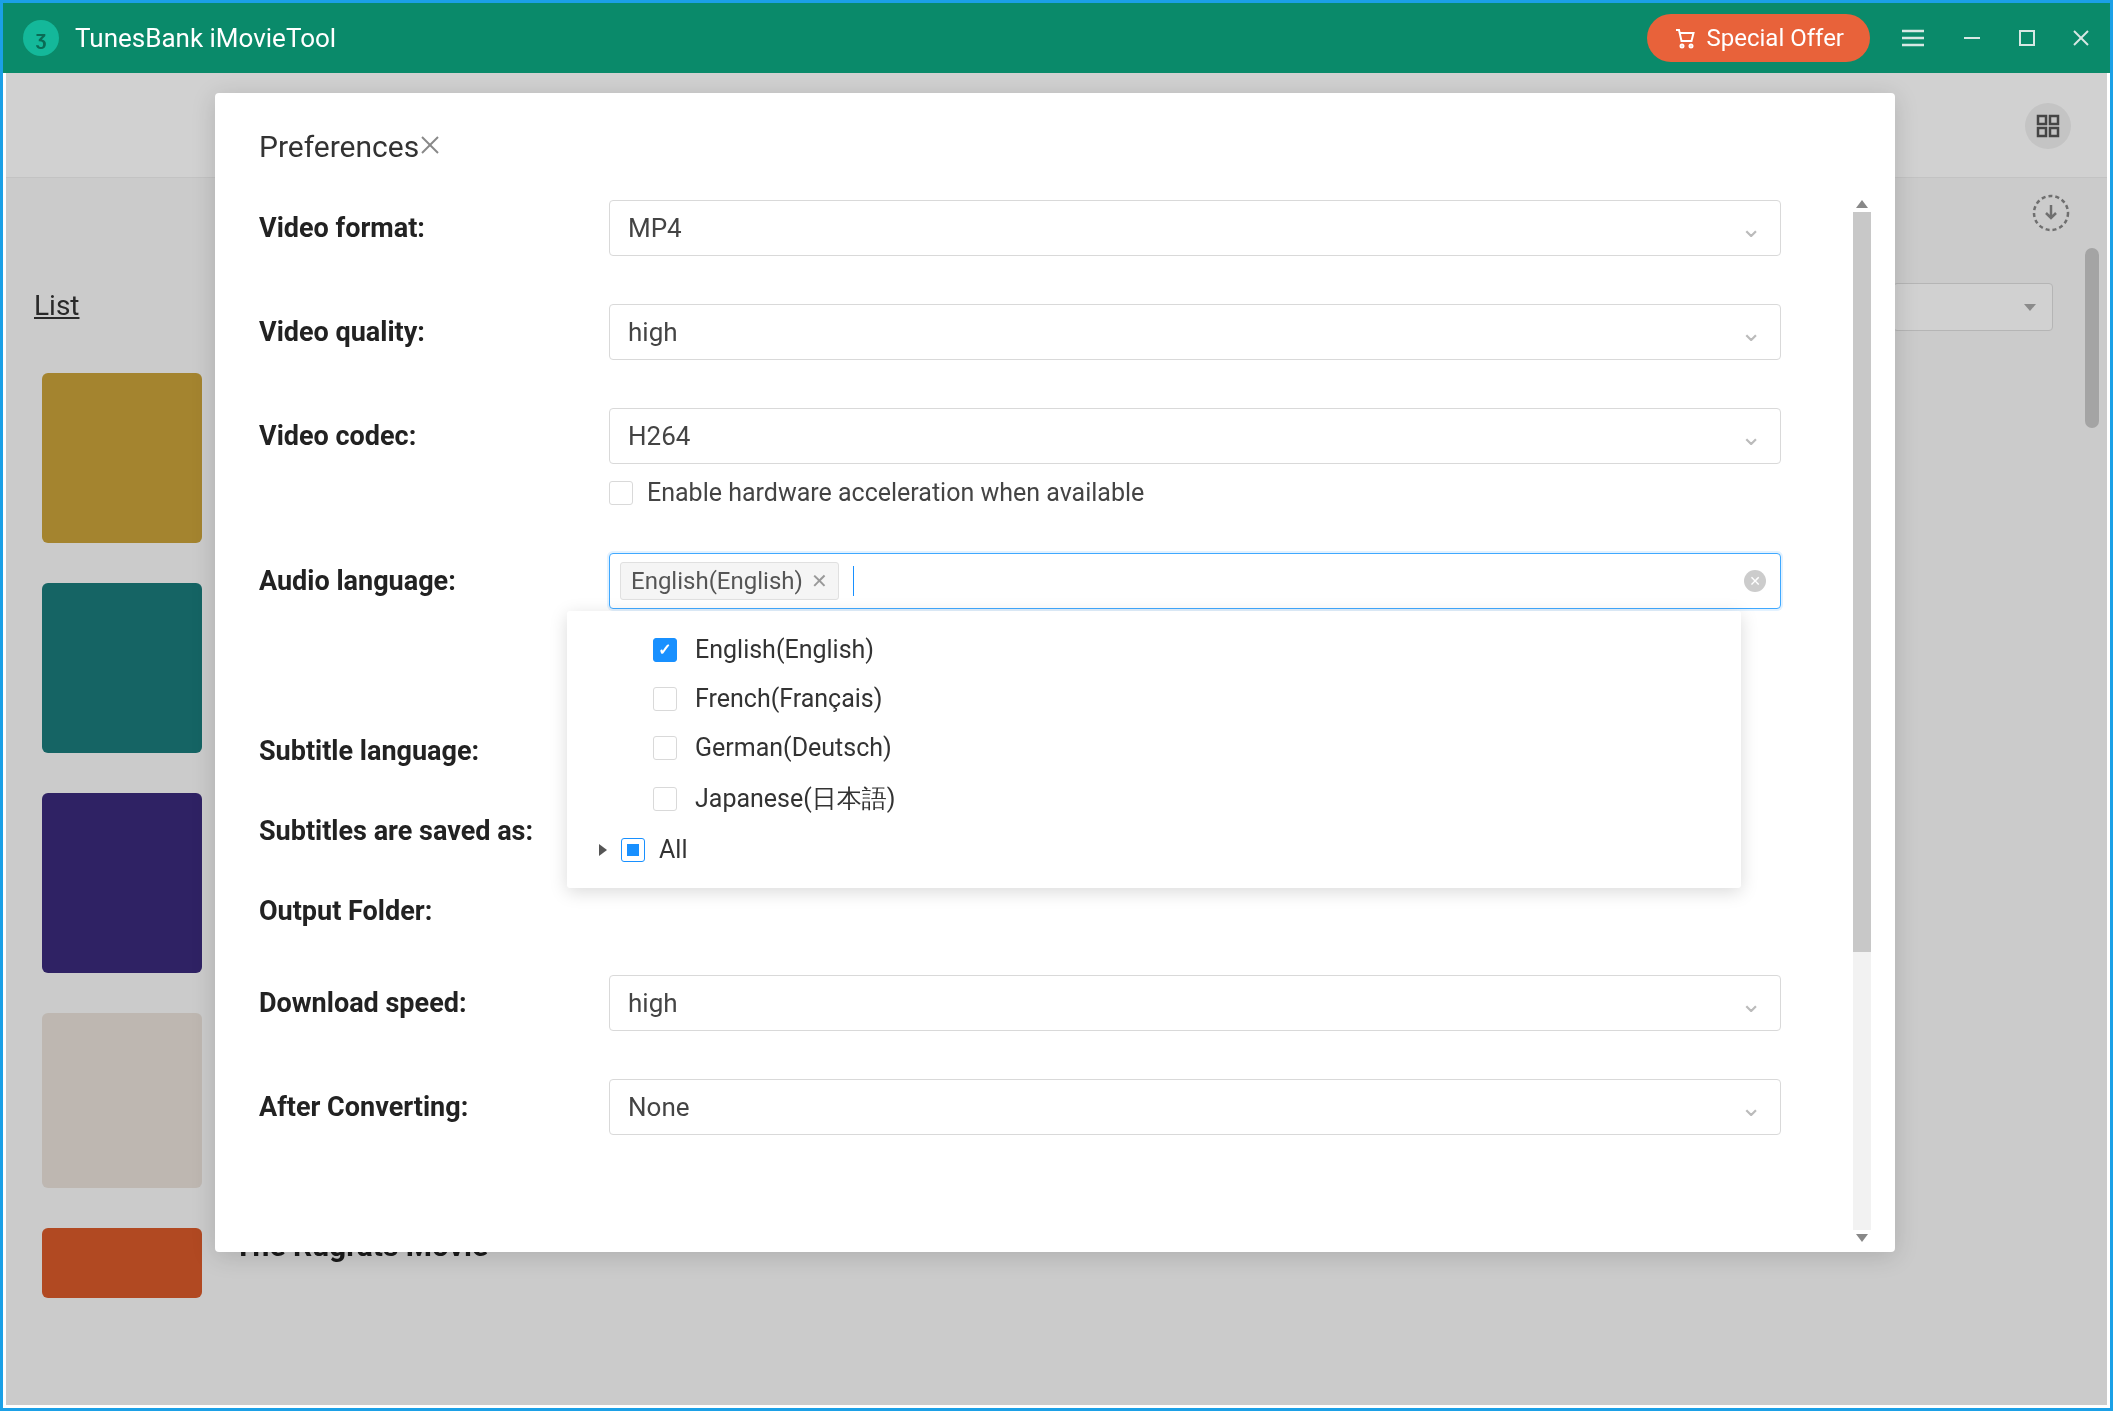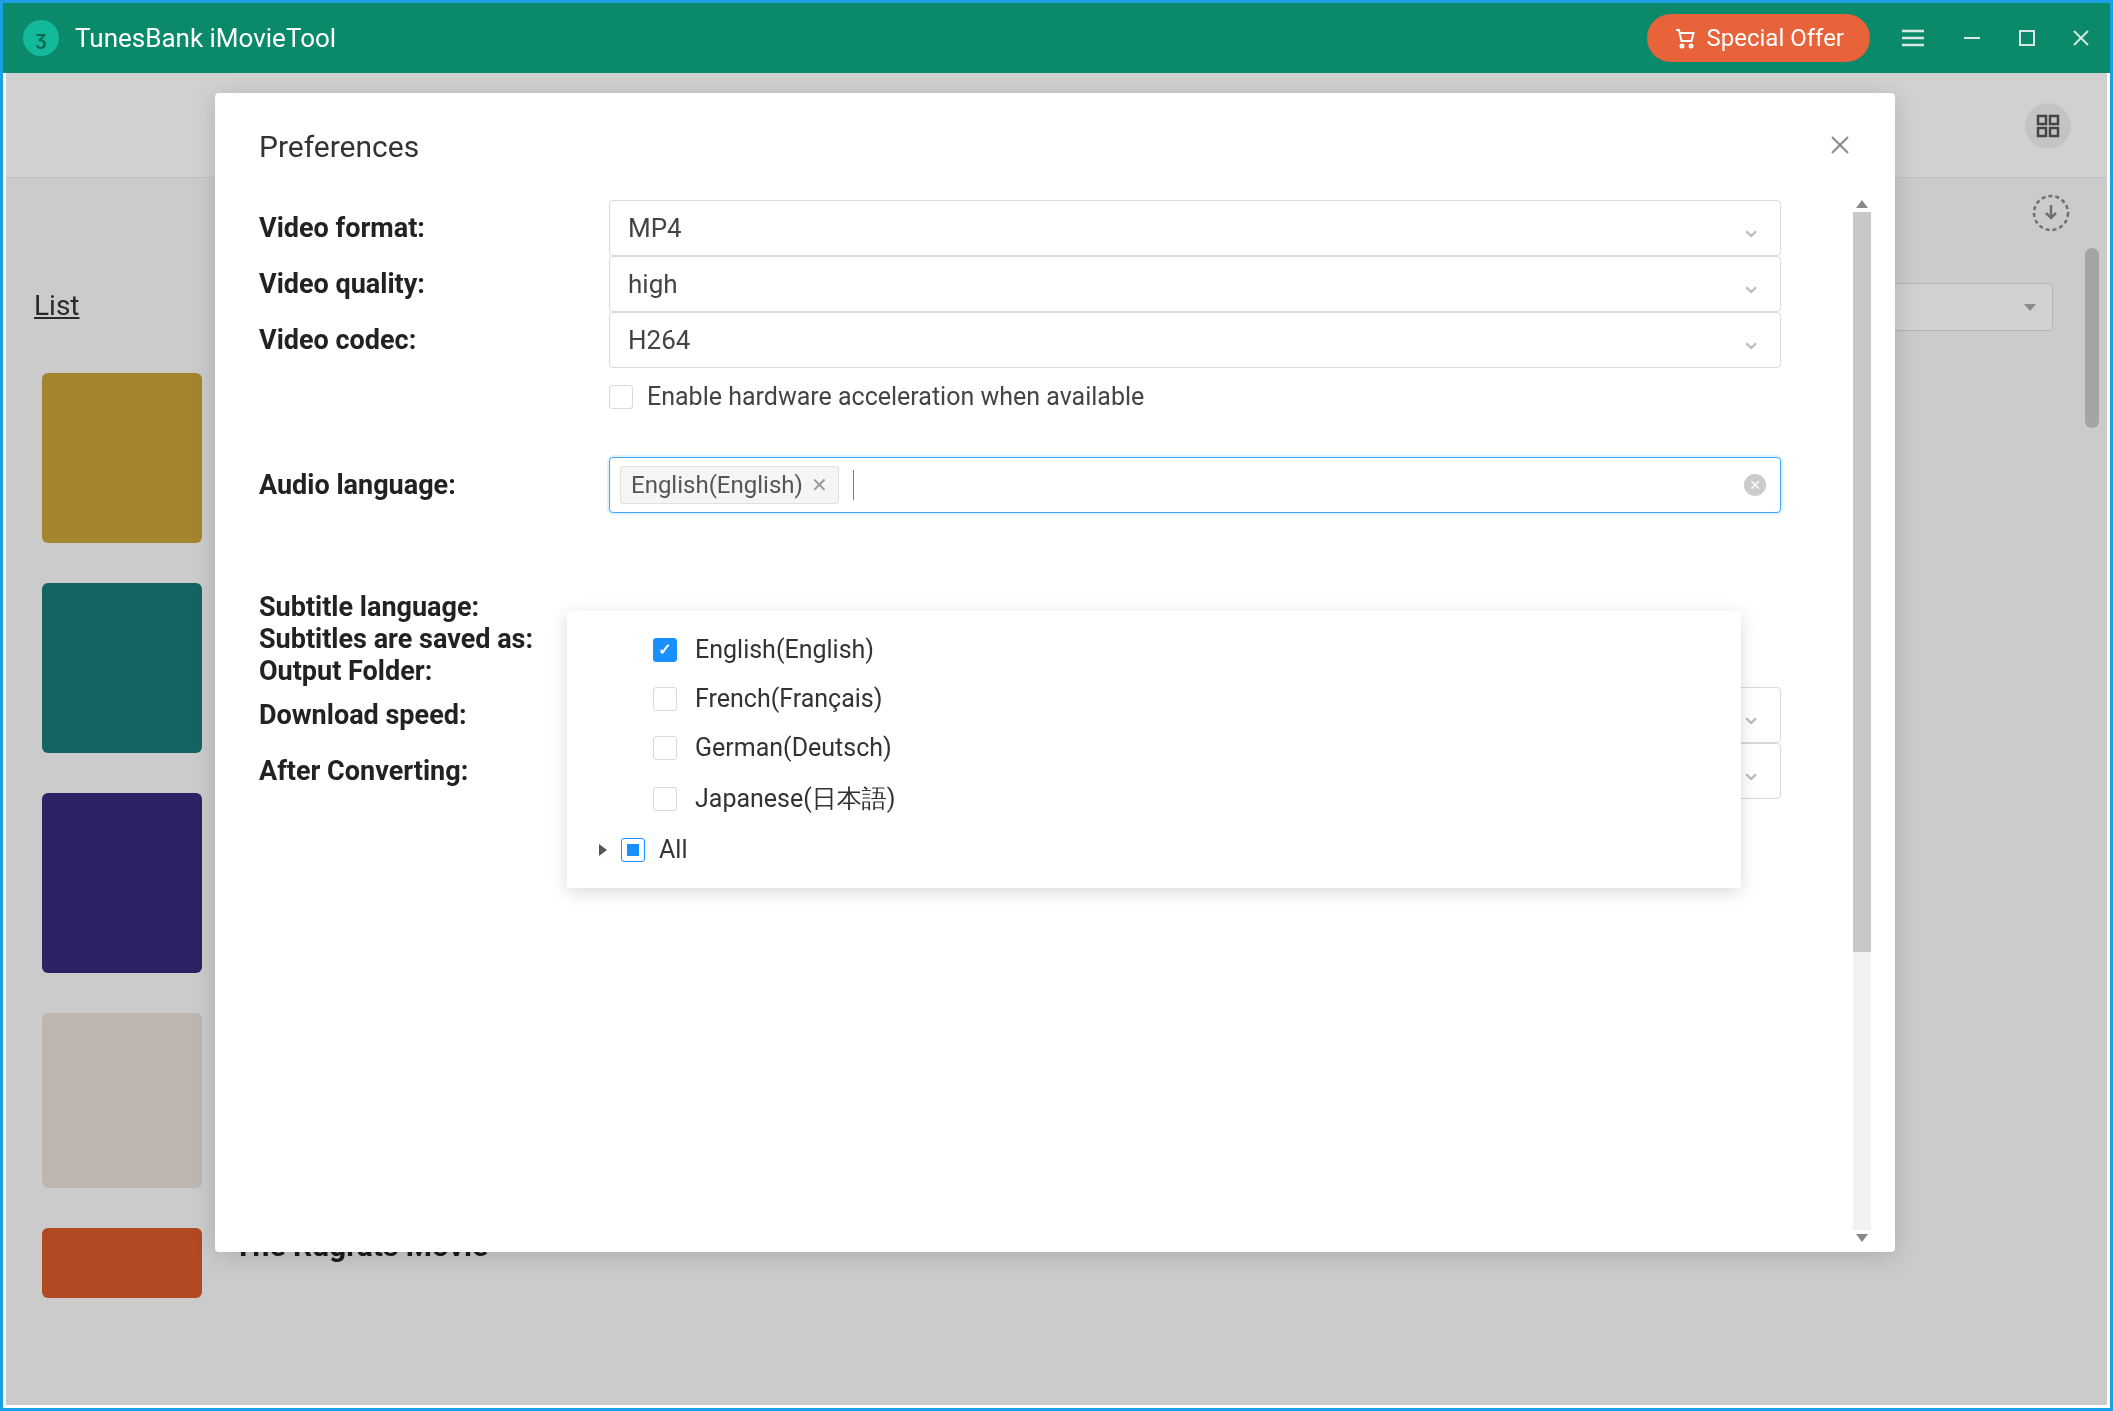--- a/index.html
+++ b/index.html
@@ -33,32 +33,32 @@
 .thumb.teal { background: #1a7a7a; height: 170px; }
 .thumb.purple { background: #3a2a7a; height: 180px; }
 .thumb.white { background: #e8e0d8; height: 175px; }
 .thumb.orange { background: #d85a2a; height: 70px; }
 .movie-text .m-title { font-size: 30px; font-weight: 700; color: #222; margin-bottom: 12px; }
 .movie-text .m-desc { font-size: 22px; color: #555; }
 .bg-scrollbar { position: absolute; right: 8px; top: 175px; width: 14px; height: 180px; background: #c8c8c8; border-radius: 7px; }
 
 
 .modal { position: absolute; top: 90px; left: 212px; width: 1680px; height: 1159px; background: #fff; border-radius: 4px; box-shadow: 0 4px 24px rgba(0,0,0,0.15); display: flex; flex-direction: column; z-index: 10; }
-.modal-header { padding: 36px 44px 26px 44px; display: flex; align-items: center; justify-content: space-between; }
+.modal-header { padding: 36px 44px 26px 44px; display: flex; align-items: center; }
 .modal-title { font-size: 30px; color: #333; }
 .modal-close { cursor: pointer; }
 .modal-body { flex: 1; padding: 10px 44px 20px 44px; overflow: hidden; position: relative; }
 .modal-scroll { position: absolute; right: 24px; top: 10px; bottom: 10px; width: 18px; display: flex; flex-direction: column; align-items: center; }
 .modal-scroll .arrow { width: 0; height: 0; border-left: 6px solid transparent; border-right: 6px solid transparent; }
 .modal-scroll .arrow.up { border-bottom: 8px solid #888; }
 .modal-scroll .arrow.down { border-top: 8px solid #888; }
 .modal-scroll .track { flex: 1; width: 18px; background: #f2f2f2; position: relative; margin: 4px 0; }
 .modal-scroll .thumb-sc { position: absolute; top: 0; width: 18px; height: 740px; background: #c8c8c8; }
 
-.form-row { display: flex; align-items: center; }
+.form-row { display: flex; align-items: center; margin-bottom: 48px; }
 .form-row.tight { margin-bottom: 2px; }
 .form-label { width: 350px; font-size: 27px; font-weight: 700; color: #222; }
 .form-control { width: 1172px; }
 .select-box { border: 1px solid #d9d9d9; border-radius: 4px; height: 56px; padding: 16px 18px; display: flex; align-items: center; justify-content: space-between; background: #fff; font-size: 26px; color: #444; }
 .select-box .chevron { color: #bbb; }
 .multi-select { border: 1.5px solid #40a9ff; border-radius: 4px; min-height: 56px; padding: 6px 10px; display: flex; align-items: center; gap: 8px; background: #fff; position: relative; box-shadow: 0 0 0 2px rgba(64,169,255,0.15); }
 .tag { background: #f5f5f5; border: 1px solid #e0e0e0; border-radius: 3px; padding: 4px 10px; display: flex; align-items: center; gap: 8px; font-size: 24px; color: #555; }
 .tag .x { color: #999; font-size: 20px; cursor: pointer; }
 .cursor-blink { width: 1.5px; height: 30px; background: #1890ff; margin-left: 6px; }
 .clear-btn { position: absolute; right: 14px; width: 22px; height: 22px; border-radius: 50%; background: #ccc; color: #fff; display: flex; align-items: center; justify-content: center; font-size: 14px; cursor: pointer; }

